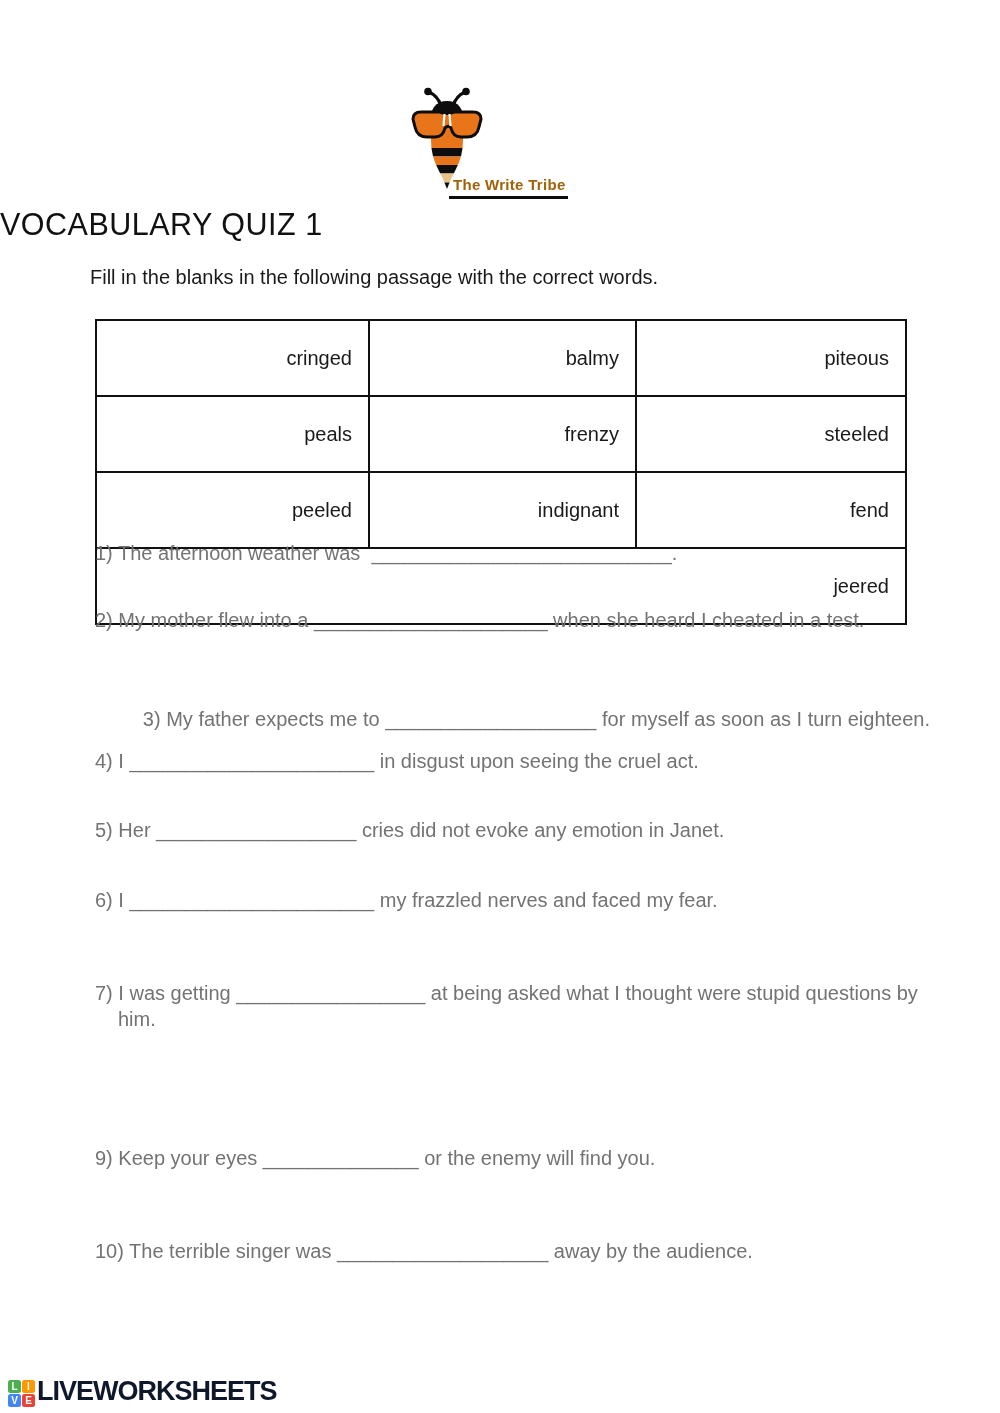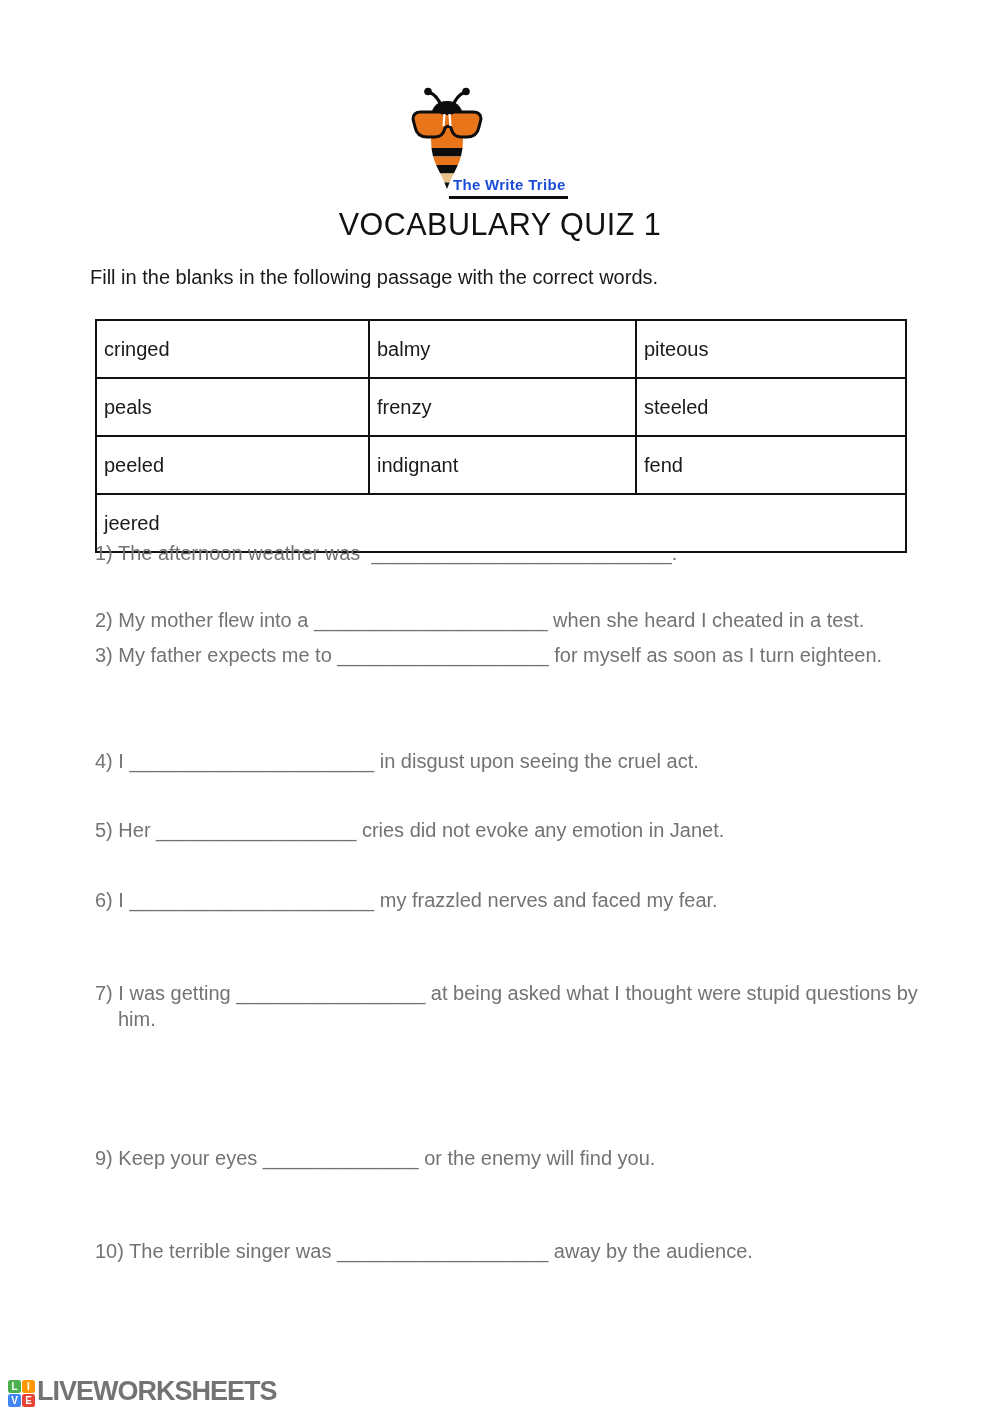--- a/index.html
+++ b/index.html
@@ -4,40 +4,40 @@
 <style>
   html,body { margin:0; padding:0; background:#ffffff; }
   .page {
     position:relative; width:1000px; height:1413px; background:#ffffff;
     font-family:"Liberation Sans", sans-serif; color:#1a1a1a; overflow:hidden;
   }
   
   .bee { position:absolute; left:405px; top:86px; width:84px; height:110px; }
   .brand-name {
     position:absolute; left:453px; top:176px; font-size:15px; font-weight:700;
-    letter-spacing:0.3px; color:#1d4ed8; white-space:nowrap;
+    letter-spacing:0.3px; color:#a16207; white-space:nowrap;
   }
   .brand-underline { position:absolute; left:449px; top:196px; width:119px; height:2.5px; background:#0d0d0d; }
   .title {
-    position:absolute; left:0; right:0; top:207px; margin:0; text-align:center;
+    position:absolute; left:0; right:0; top:207px; margin:0; text-align:left;
     font-size:30.5px; font-weight:400; letter-spacing:0.5px; color:#111;
   }
   .instruction { position:absolute; left:90px; top:266px; margin:0; font-size:20px; color:#1a1a1a;text-align:right; }
   
   .word-bank {
     position:absolute; left:95px; top:319px; width:810px; border-collapse:collapse;
     table-layout:fixed; font-size:20px; color:#1a1a1a;
   }
-  .word-bank td { border:2px solid #111; height:42px; text-align:left; padding:7px; }
+  .word-bank td { border:2px solid #111; height:42px; text-align:right; padding:16px; }
   
   .question {
     position:absolute; left:95px; width:812px; font-size:20px; line-height:26px;
     white-space:pre-wrap; padding-left:23px; text-indent:-23px; color:#737373;
   }
-  .q1 { top:540px; } .q2 { top:607px; } .q3 { top:642px; } .q4 { top:748px; }
+  .q1 { top:540px; } .q2 { top:607px; } .q3 { top:706px;text-align:right; } .q4 { top:748px; }
   .q5 { top:817px; } .q6 { top:887px; } .q7 { top:980px; } .q8 { top:1075px; }
   .q9 { top:1145px; } .q10 { top:1238px; }
   
   .footer { position:absolute; left:8px; top:1375px; height:34px; display:flex; align-items:flex-start; cursor:pointer; }
   .blocks { display:grid; grid-template-columns:13px 13px; grid-auto-rows:13px; gap:1px; margin-top:5px; }
   .blocks span {
     width:13px; height:13px; border-radius:2.5px; color:#fff; font-size:10px; font-weight:700;
     display:flex; align-items:center; justify-content:center; line-height:1;
   }
   .footer-brand {
@@ -118,16 +118,16 @@
   <div class="question q9">9) Keep your eyes ______________ or the enemy will find you.</div>
   <div class="question q10">10) The terrible singer was ___________________ away by the audience.</div>
 
   <div class="footer">
     <div class="blocks">
       <span style="background: rgb(76, 175, 80);">L</span>
       <span style="background: rgb(255, 152, 0);">I</span>
       <span style="background: rgb(66, 133, 244);">V</span>
       <span style="background: rgb(234, 67, 53);">E</span>
     </div>
-    <div class="footer-brand" style="color: #737373;">LIVEWORKSHEETS</div>
+    <div class="footer-brand" style="color: #0f172a;">LIVEWORKSHEETS</div>
   </div>
 
 </div>
 
 </body></html>

